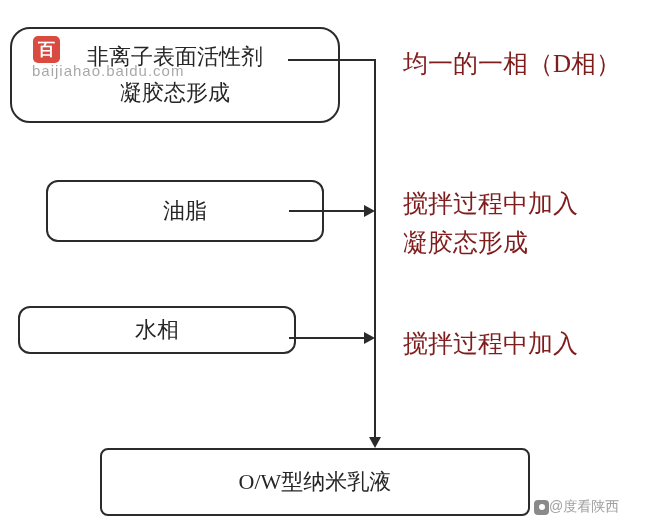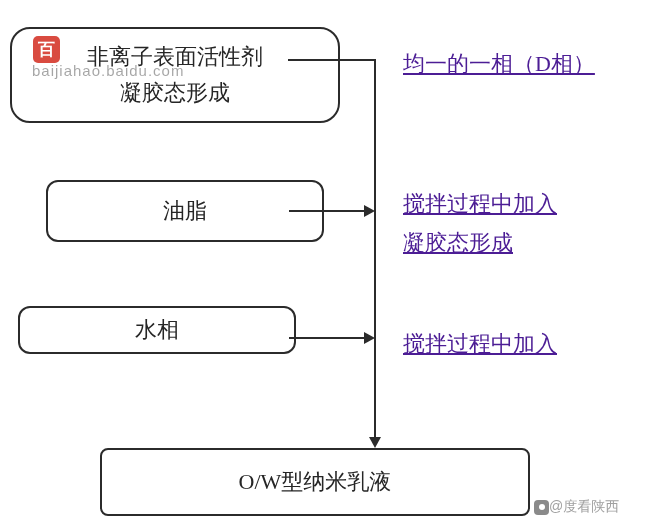--- a/index.html
+++ b/index.html
@@ -53,25 +53,24 @@
     position: absolute; width: 0; height: 0;
     border-left: 6px solid transparent;
     border-right: 6px solid transparent;
     border-top: 11px solid #2b2b2b;
     left: 369px; top: 437px;
   }
 
   
   .note {
     position: absolute;
-    color: #4c1d95;
-    font-size: 22px;
+    color: #7f1d1d;
+    font-size: 25px;
     line-height: 39px;
     white-space: nowrap;
-    text-decoration: underline;
   }
   .note-dphase { left: 403px; top: 44px; }
   .note-oil    { left: 403px; top: 184px; }
   .note-water  { left: 403px; top: 324px; }
 
   
   .wm-logo {
     position: absolute;
     left: 33px; top: 36px;
     width: 27px; height: 27px;

